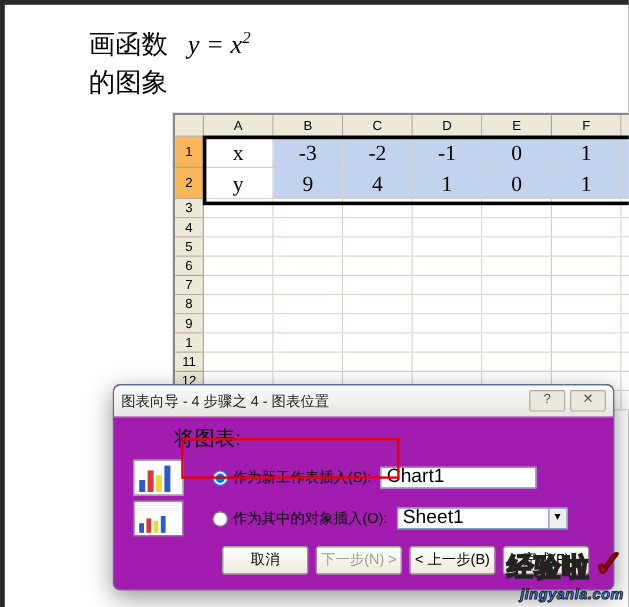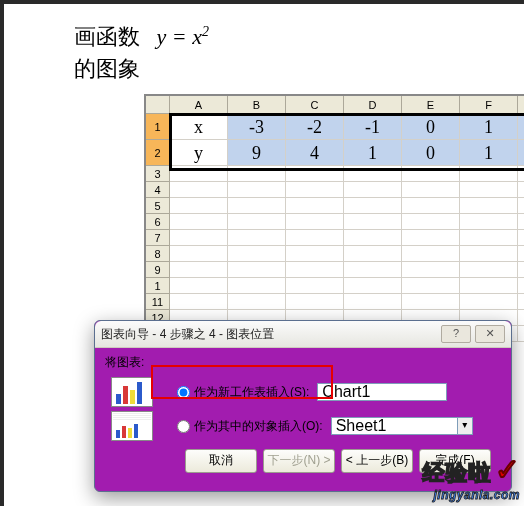--- a/index.html
+++ b/index.html
@@ -169,22 +169,23 @@
     border-radius: 2px;
     text-align: center;
     line-height: 14px;
     font-size: 11px;
     color: #555;
   }
   .dlg-body {
     padding: 6px 10px;
   }
   .group-label {
-    font-size: 12px;
+    font-size: 17px;
     margin-bottom: 4px;
+    margin-left: 40px;
   }
   .opt-row {
     display: flex;
     align-items: center;
     height: 34px;
     gap: 8px;
     margin-left: 6px;
   }
   .chart-icon {
     width: 40px;

